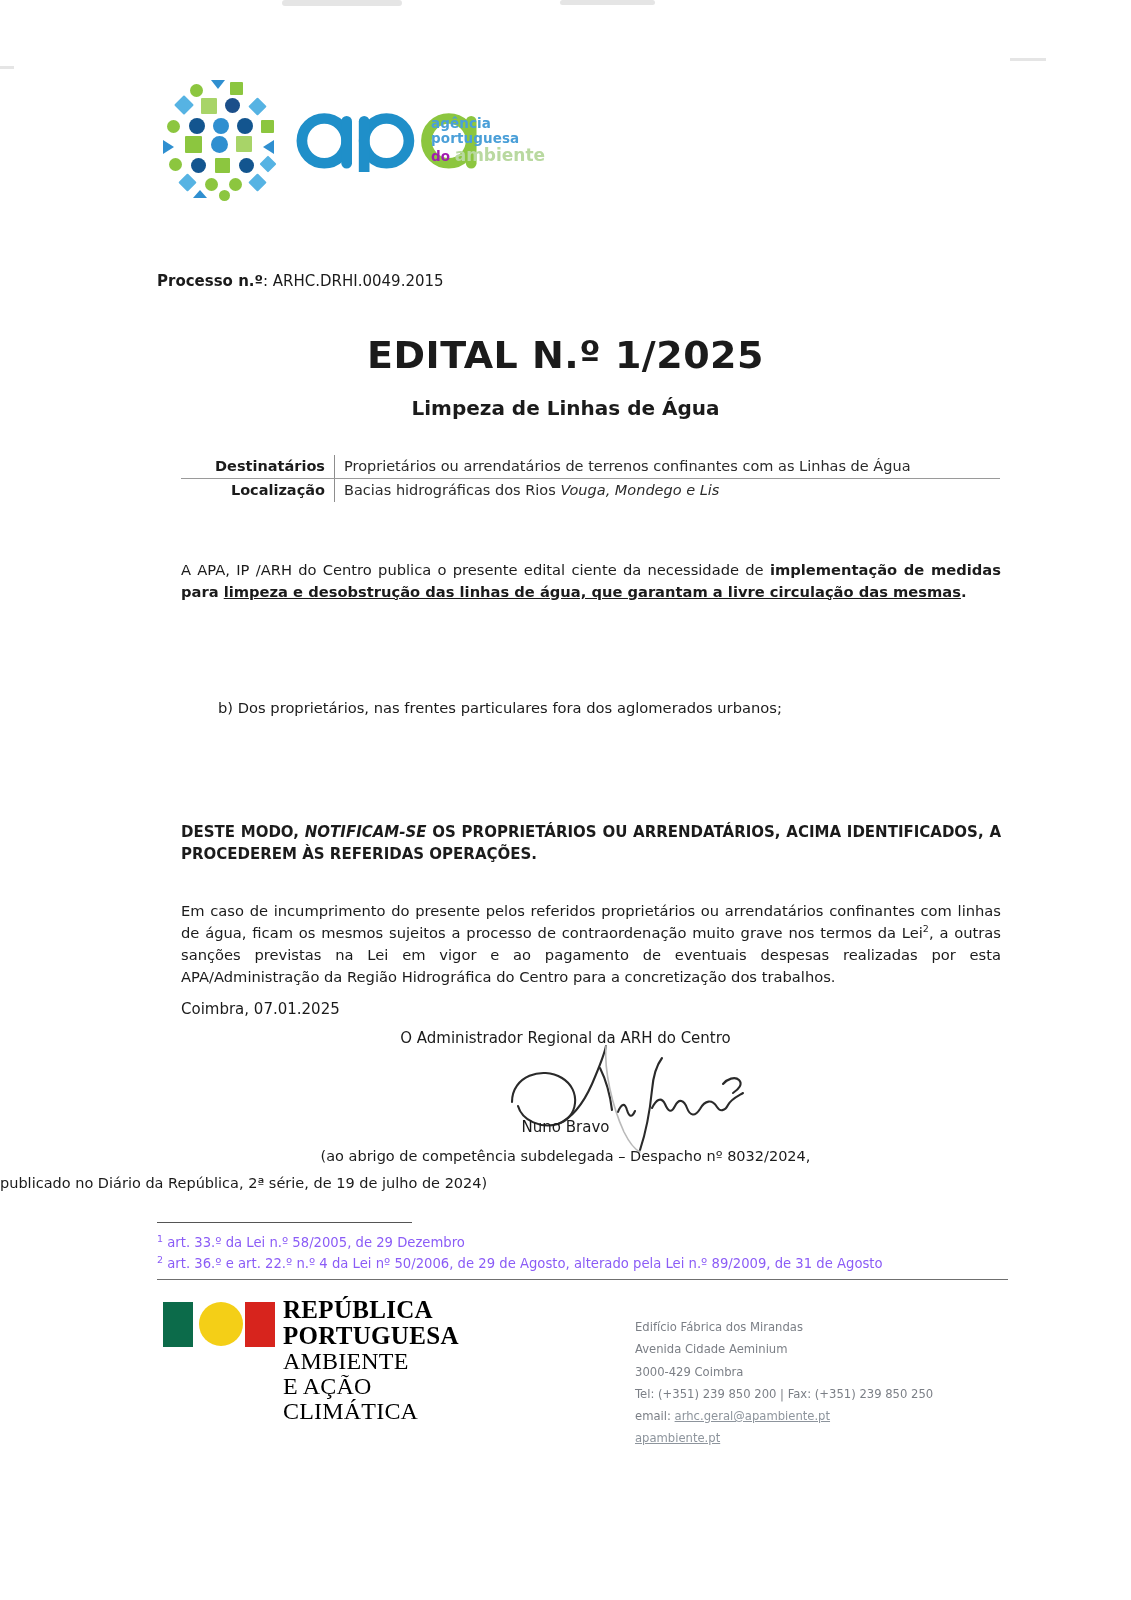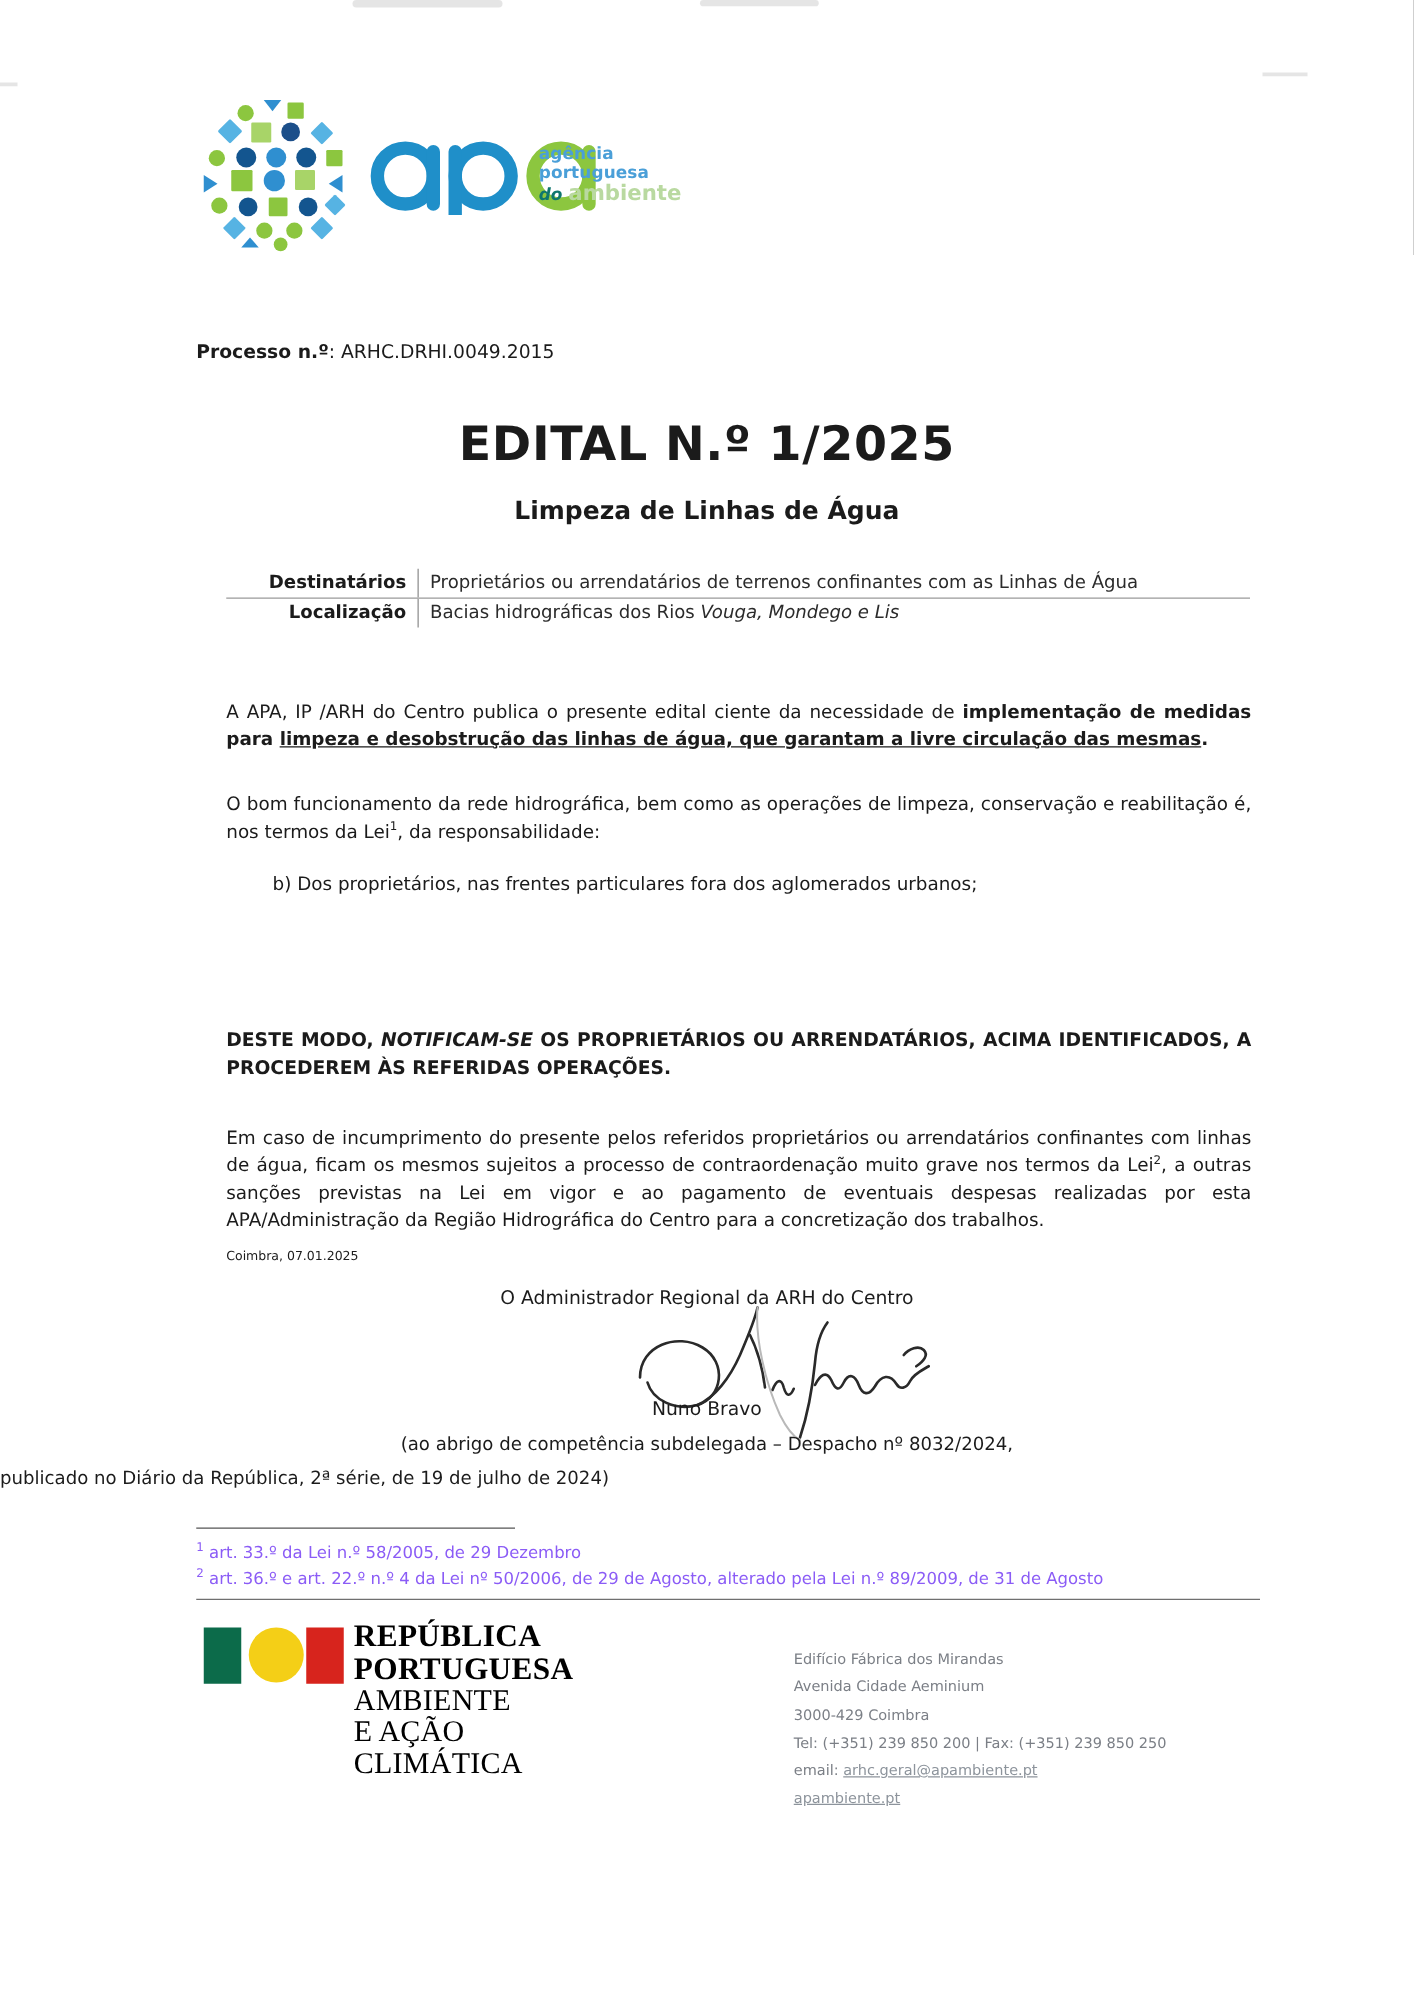--- a/index.html
+++ b/index.html
@@ -77,21 +77,21 @@
     font-weight: 700;
     color: #4a9fd8;
     letter-spacing: .1px;
     display: block;
   }
   .apa-tag .t2 {
     font-size: 13.5px;
     font-weight: 700;
     display: block;
   }
-  .apa-tag .t2 .do { color: #0f766e; font-style: italic; }
+  .apa-tag .t2 .do { color: #a21caf; }
   .apa-tag .t2 .amb { color: #b9d9a0; font-size: 17px; }
 
   
   .processo {
     position: absolute;
     left: 157px;
     top: 272px;
     font-size: 15px;
   }
   .processo b { font-weight: 700; }
@@ -192,21 +192,21 @@
     font-size: 14.7px;
     line-height: 1.5;
     text-align: justify;
   }
   sup { font-size: 9.5px; vertical-align: super; line-height: 0; }
 
   .place-date {
     position: absolute;
     left: 181px;
     top: 1000px;
-    font-size: 10px;
+    font-size: 15px;
   }
 
   .sign-title {
     position: absolute;
     left: 0; right: 0;
     top: 1029px;
     text-align: center;
     font-size: 15px;
   }
   .sign-name {
@@ -396,23 +396,20 @@
         <td class="val"><span>Bacias hidrográficas dos Rios </span><span class="italic">Vouga, Mondego e Lis</span></td>
       </tr>
     </tbody>
       </table>
   </div>
 
   <div class="para p1">
     <span>A APA, IP /ARH do Centro publica o presente edital ciente da necessidade de </span><span class="p-em">implementação de medidas para </span><span class="p-u">limpeza e desobstrução das linhas de água, que garantam a livre circulação das mesmas</span><span class="p-em">.</span>
   </div>
 
-  <div class="para p2">
-    <span>O bom funcionamento da rede hidrográfica, bem como as operações de limpeza, conservação e reabilitação é, nos termos da Lei</span><sup>1</sup><span>, da responsabilidade:</span>
-  </div>
 
   <div class="list">
     <div class="li">b) Dos proprietários, nas frentes particulares fora dos aglomerados urbanos;</div>
   </div>
 
   <div class="notify">
     <span>DESTE MODO, </span><span class="it">NOTIFICAM-SE</span><span> OS PROPRIETÁRIOS OU ARRENDATÁRIOS, ACIMA IDENTIFICADOS, A PROCEDEREM ÀS REFERIDAS OPERAÇÕES.</span>
   </div>
 
   <div class="p3">

